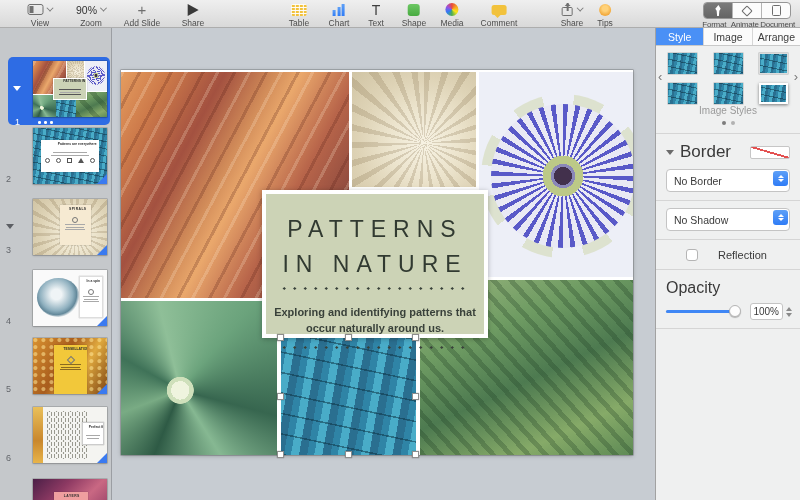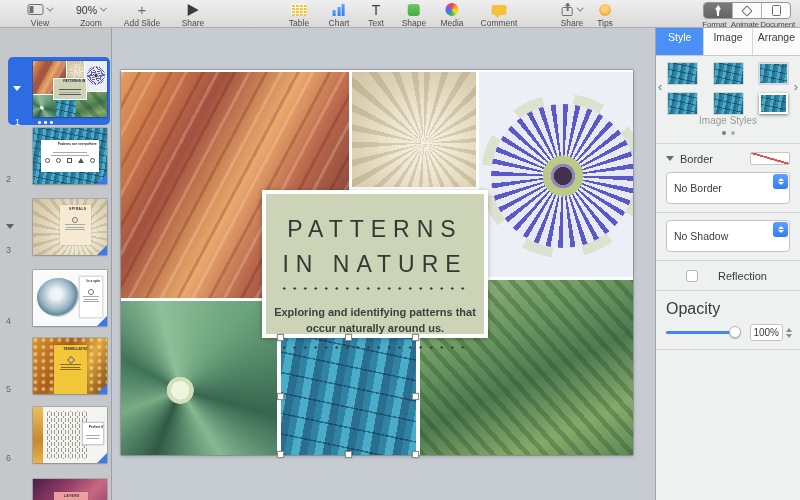--- a/index.html
+++ b/index.html
@@ -124,43 +124,43 @@
   .tc-title.first { margin-top:18px; }
   .dotline { width:192px; height:3px; margin:6px auto 0;
      background:radial-gradient(circle, #39423a 0 1.2px, rgba(0,0,0,0) 1.4px) 0 0/10.5px 3px; }
   .tc-sub { font-size:11px; font-weight:bold; color:#39413a; line-height:1.45; margin-top:15px; }
   .handle { position:absolute; width:7px; height:7px; background:#fff; border:1px solid #8d8d8d;
      box-shadow:0 0 1px rgba(0,0,0,.4); z-index:5; }
 
   
   .insp { position:absolute; left:655px; top:28px; width:145px; bottom:0; background:#eff0f0;
      border-left:1px solid #a2a2a2; font-size:11px; color:#3a3a3a; z-index:25; }
-  .insp-tabs { display:flex; height:28px; background:#fbfbfb; border-bottom:1px solid #c9c9c9; }
+  .insp-tabs { display:flex; height:18px; background:#fbfbfb; border-bottom:1px solid #c9c9c9; }
   .insp-tab { flex:1; text-align:center; font-size:10.5px; line-height:18px; color:#3c3c3c; border-right:1px solid #d6d6d6; }
   .insp-tab:last-child { border-right:none; }
   .insp-tab.sel { background:#4a90f6; color:#fff; }
   .carousel { position:relative; padding:7px 12px 0; }
   .styles-row { display:flex; justify-content:space-between; margin-bottom:9px; }
   .style-thumb { width:29px; height:21px; box-shadow:0 0 0 0.5px rgba(0,0,0,.25); }
   .style-thumb.framed { border:1px solid #dcdcdc; }
   .style-thumb.polaroid { border:2px solid #fff; box-shadow:0 1px 3px rgba(0,0,0,.5); }
   .car-arrow { position:absolute; top:26px; font-size:13px; color:#7a7a7a; line-height:10px; }
   .car-arrow.left { left:2px; } .car-arrow.right { right:2px; }
   .styles-label { text-align:center; font-size:10px; color:#9a9a9a; margin-top:1px; }
   .page-dots { display:flex; justify-content:center; gap:5px; margin-top:5px; }
   .page-dots i { width:4px; height:4px; border-radius:50%; background:#b2b2b2; }
   .page-dots i.on { background:#7d7d7d; }
   .divider { border-top:1px solid #d5d5d5; margin-top:8px; }
   .sec-head { display:flex; align-items:center; padding:8px 10px 0; }
   .tri-down { width:0; height:0; border-left:4px solid transparent; border-right:4px solid transparent; border-top:5px solid #6b6b6b; }
-  .sec-label { margin-left:6px; font-size:11px; }
+  .sec-label { margin-left:6px; font-size:17px; }
   .color-well { margin-left:auto; width:40px; height:13px; background:
      linear-gradient(to top right, rgba(0,0,0,0) 46%, #e35050 46% 55%, rgba(0,0,0,0) 55%), #fff;
      border:1px solid #c6c6c6; border-radius:2px; }
-  .dropdown { margin:7px 10px 0; height:32px; background:#fff; border:1px solid #c4c4c4; border-radius:4px;
+  .dropdown { margin:7px 10px 0; height:23px; background:#fff; border:1px solid #c4c4c4; border-radius:4px;
      display:flex; align-items:center; padding-left:7px; font-size:10.5px; position:relative; }
   .dd-stepper { position:absolute; right:1px; top:1px; width:15px; height:15px; border-radius:3px;
      background:linear-gradient(#5ea0f7,#2f7cf6); display:flex; flex-direction:column; align-items:center; justify-content:center; gap:1px; }
   .dd-stepper i.up { width:0; height:0; border-left:3px solid transparent; border-right:3px solid transparent; border-bottom:3.5px solid #fff; }
   .dd-stepper i.dn { width:0; height:0; border-left:3px solid transparent; border-right:3px solid transparent; border-top:3.5px solid #fff; }
   .reflect-row { display:flex; align-items:center; padding:9px 10px 0; }
   .checkbox { width:12px; height:12px; background:#fff; border:1px solid #b5b5b5; border-radius:3px; }
   .reflect-row span { margin-left:20px; }
   .opacity-label { padding:9px 10px 0; font-size:16px; }
   .opacity-row { display:flex; align-items:center; padding:6px 8px 0 10px; }

